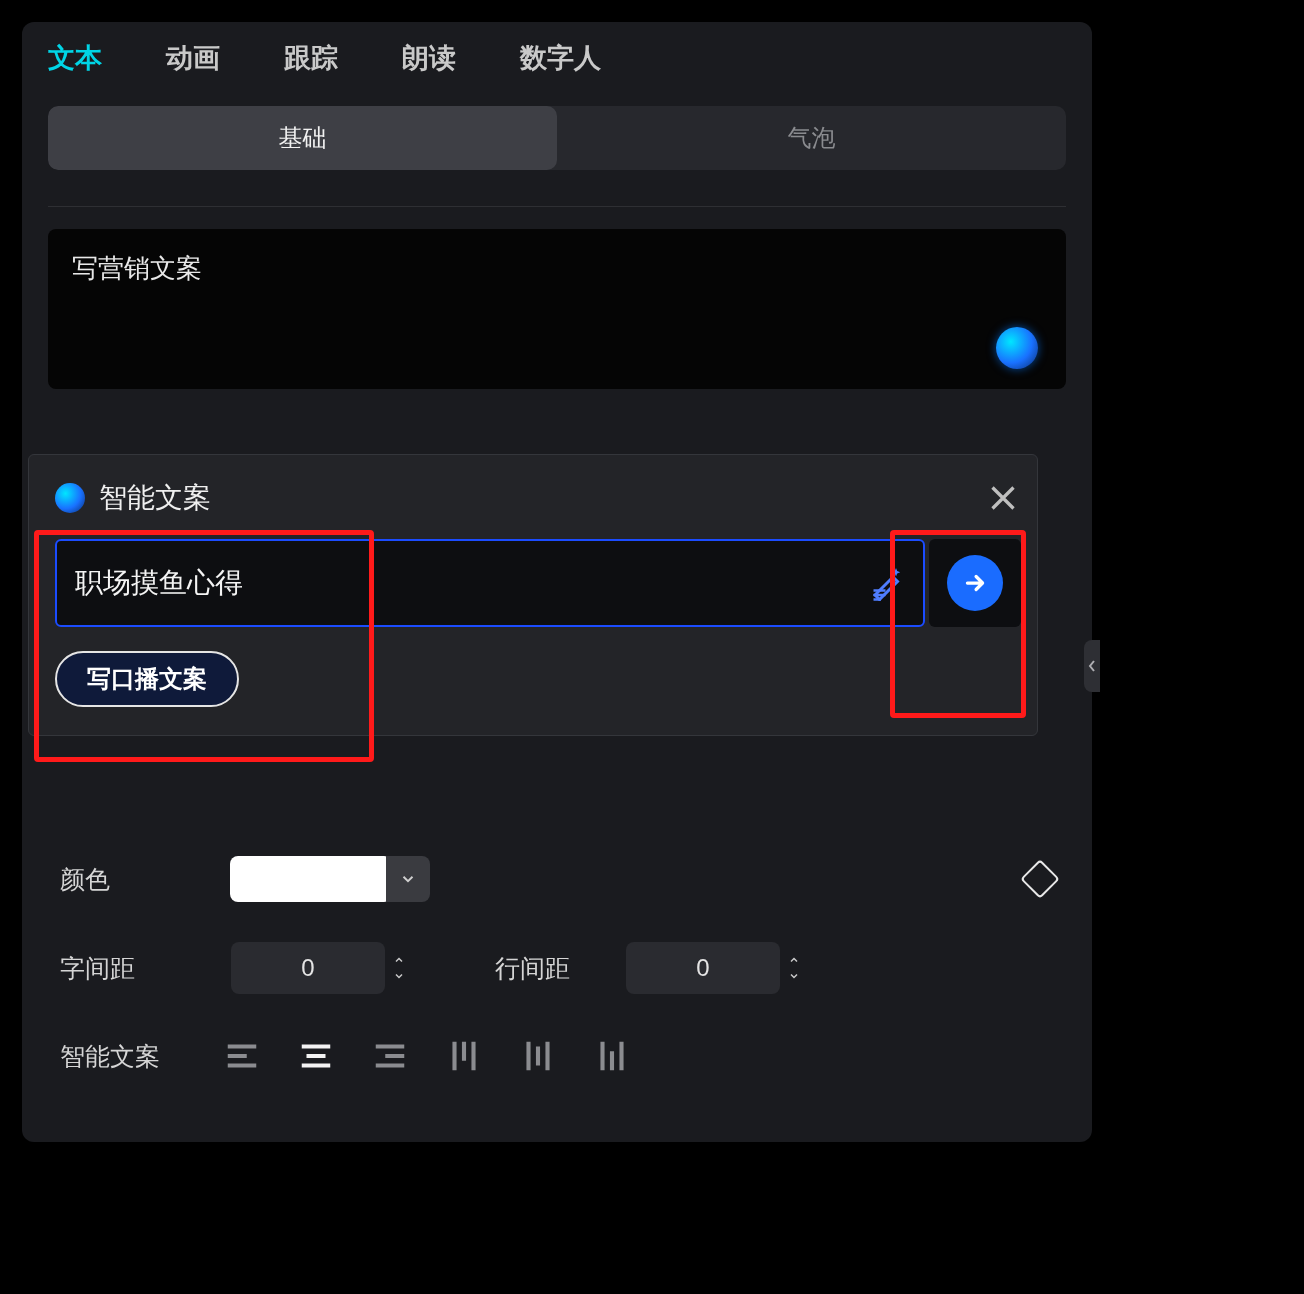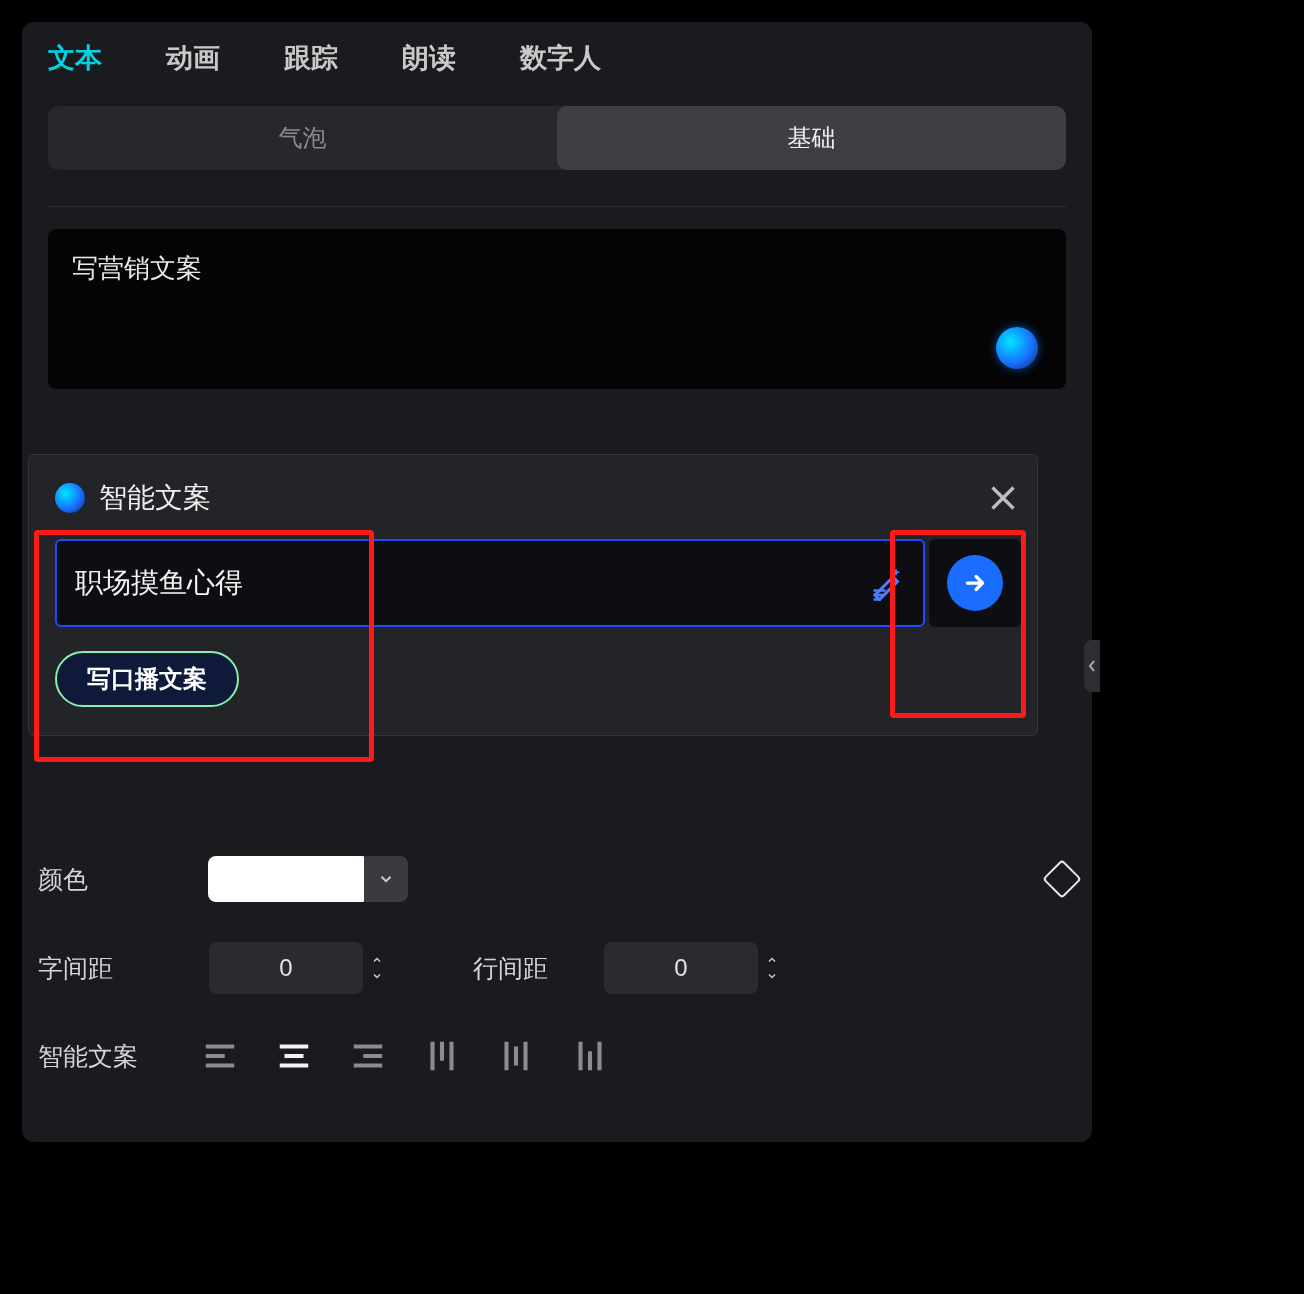--- a/index.html
+++ b/index.html
@@ -162,40 +162,40 @@
     padding: 10px 30px;
     border-radius: 999px;
     background: #3a3b40;
     color: #fff;
     font-size: 24px;
     font-weight: 600;
     cursor: pointer;
   }
   .chip.active {
     background: #0f1a3a;
-    border: 2px solid #86efac;
+    border: 2px solid #e5e5e5;
     color: #fff;
   }
 
   
   .hl {
     position: absolute;
     border: 5px solid #ff1a1a;
     border-radius: 4px;
     pointer-events: none;
   }
   .hl1 { left: 12px; top: 508px; width: 340px; height: 232px; }
   .hl2 { left: 868px; top: 508px; width: 136px; height: 188px; }
 
   
   .controls {
     position: absolute;
     left: 0; right: 0;
     top: 794px;
-    padding: 0 16px;
+    padding: 0 38px;
   }
   .row {
     display: flex;
     align-items: center;
     margin-top: 40px;
   }
   .row-label { font-size: 25px; color: #d5d5d5; }
 
   .color-swatch {
     margin-left: 120px;
@@ -273,22 +273,22 @@
 
   <div class="top-tabs">
     <div class="top-tab active">文本</div>
     <div class="top-tab">动画</div>
     <div class="top-tab">跟踪</div>
     <div class="top-tab">朗读</div>
     <div class="top-tab">数字人</div>
   </div>
 
   <div class="sub-tabs">
+    <div class="sub-tab active">基础</div>
     <div class="sub-tab">气泡</div>
-    <div class="sub-tab active">基础</div>
   </div>
 
   <div class="divider"></div>
 
   <div class="text-box">
     <span>写营销文案</span>
     <div class="orb"></div>
   </div>
 
   <div class="popup">

